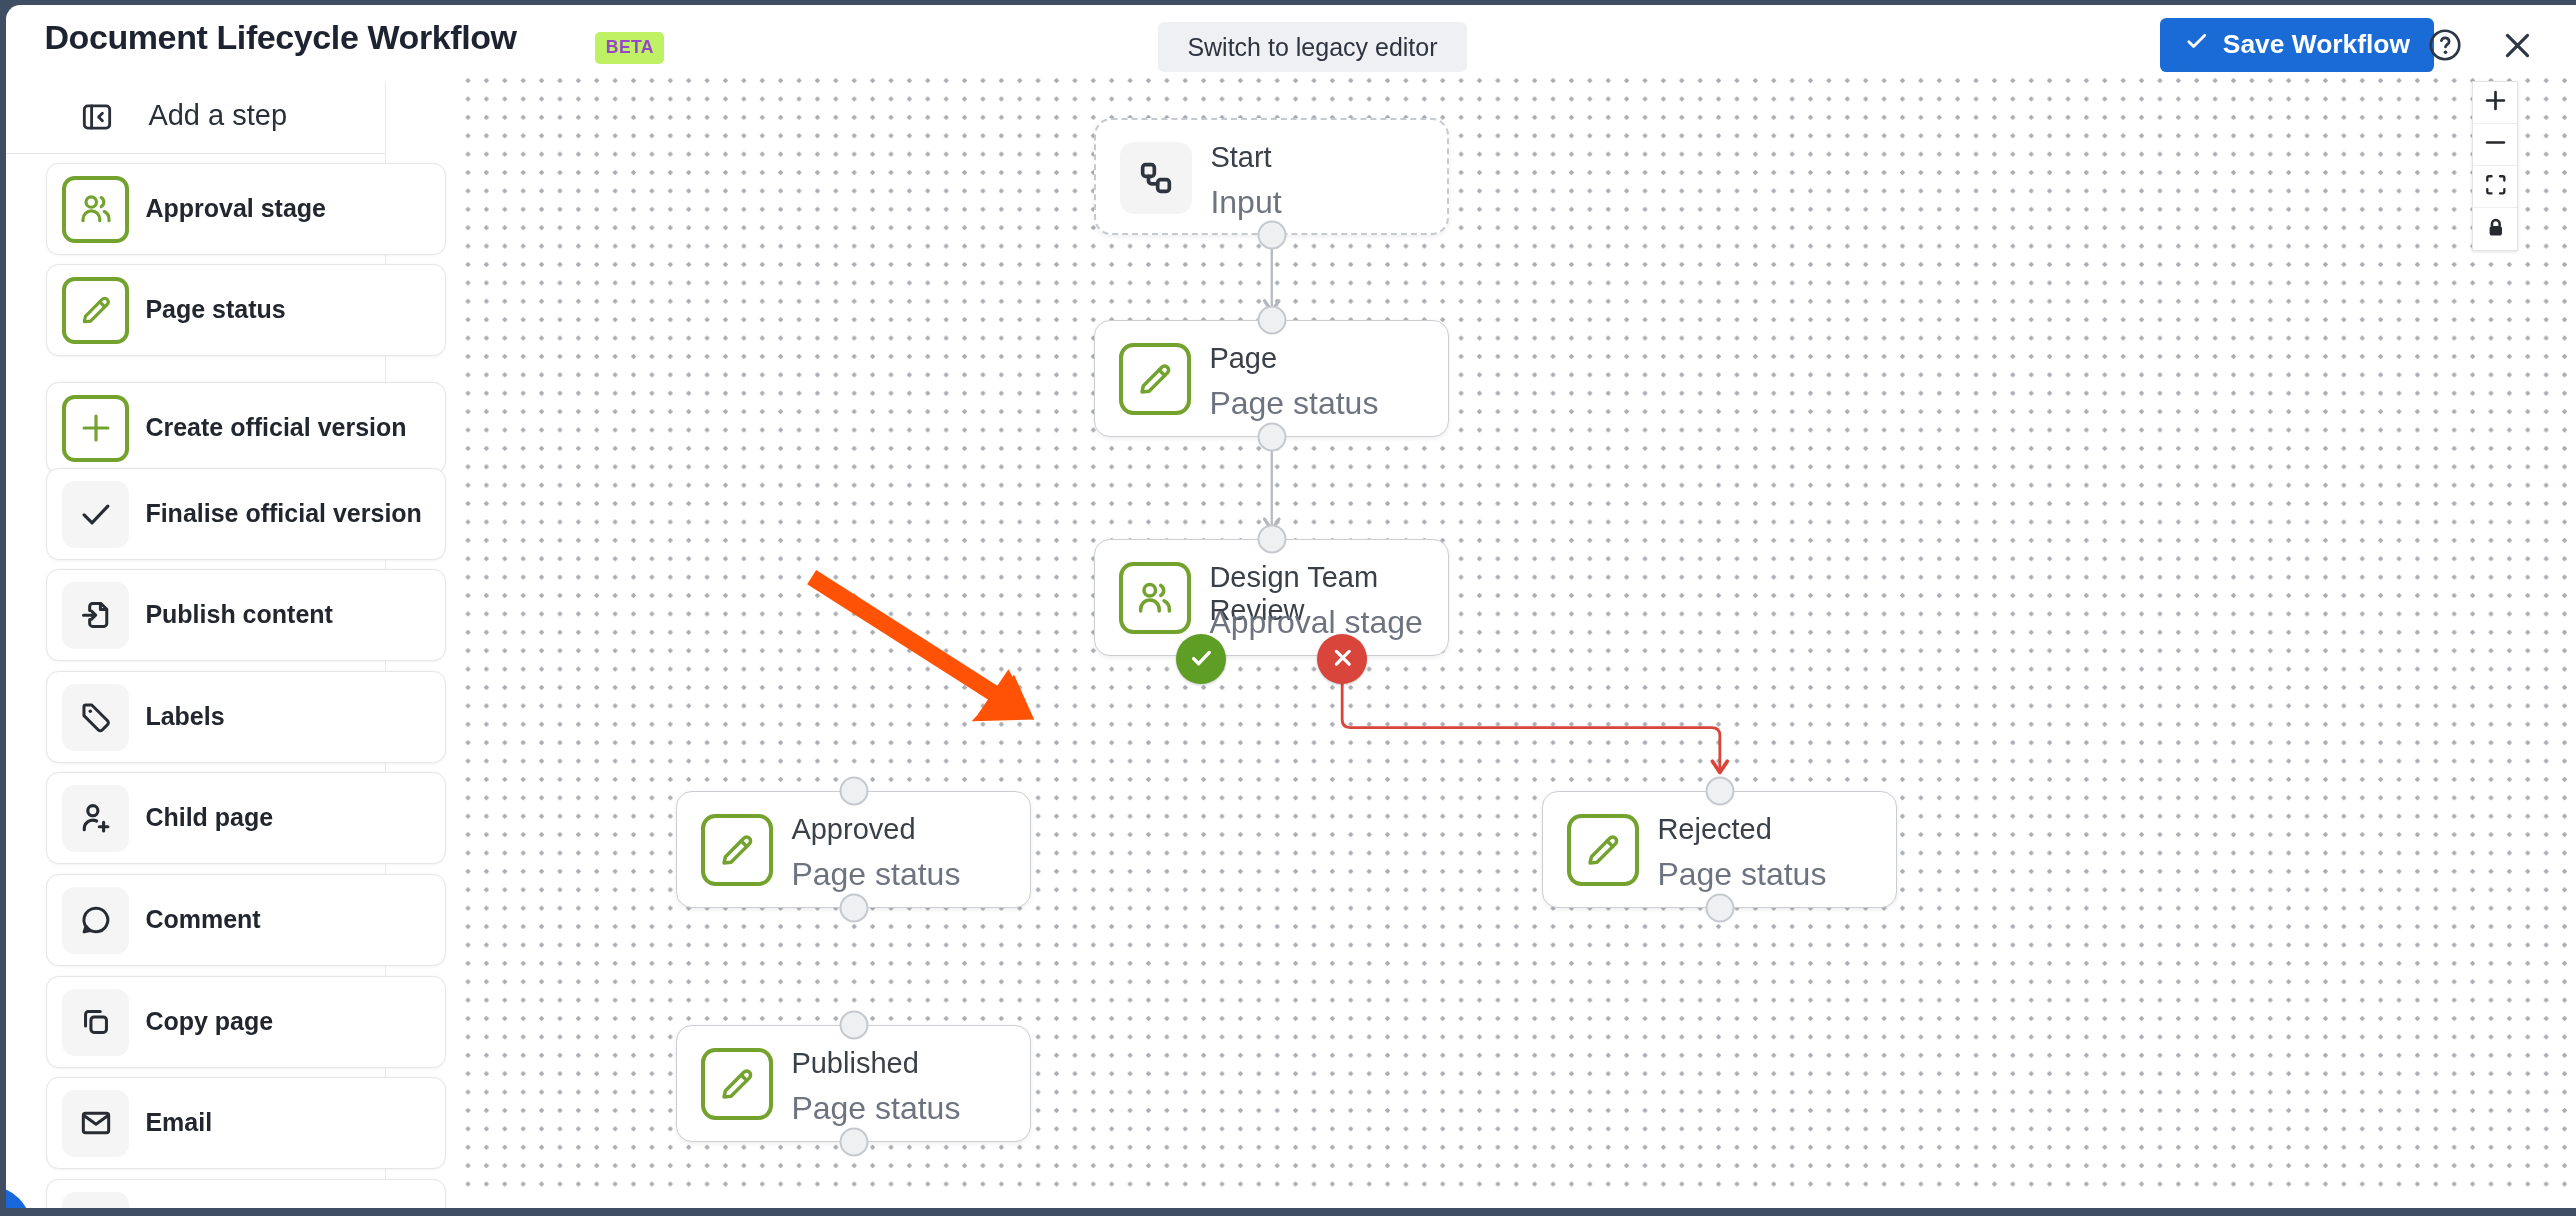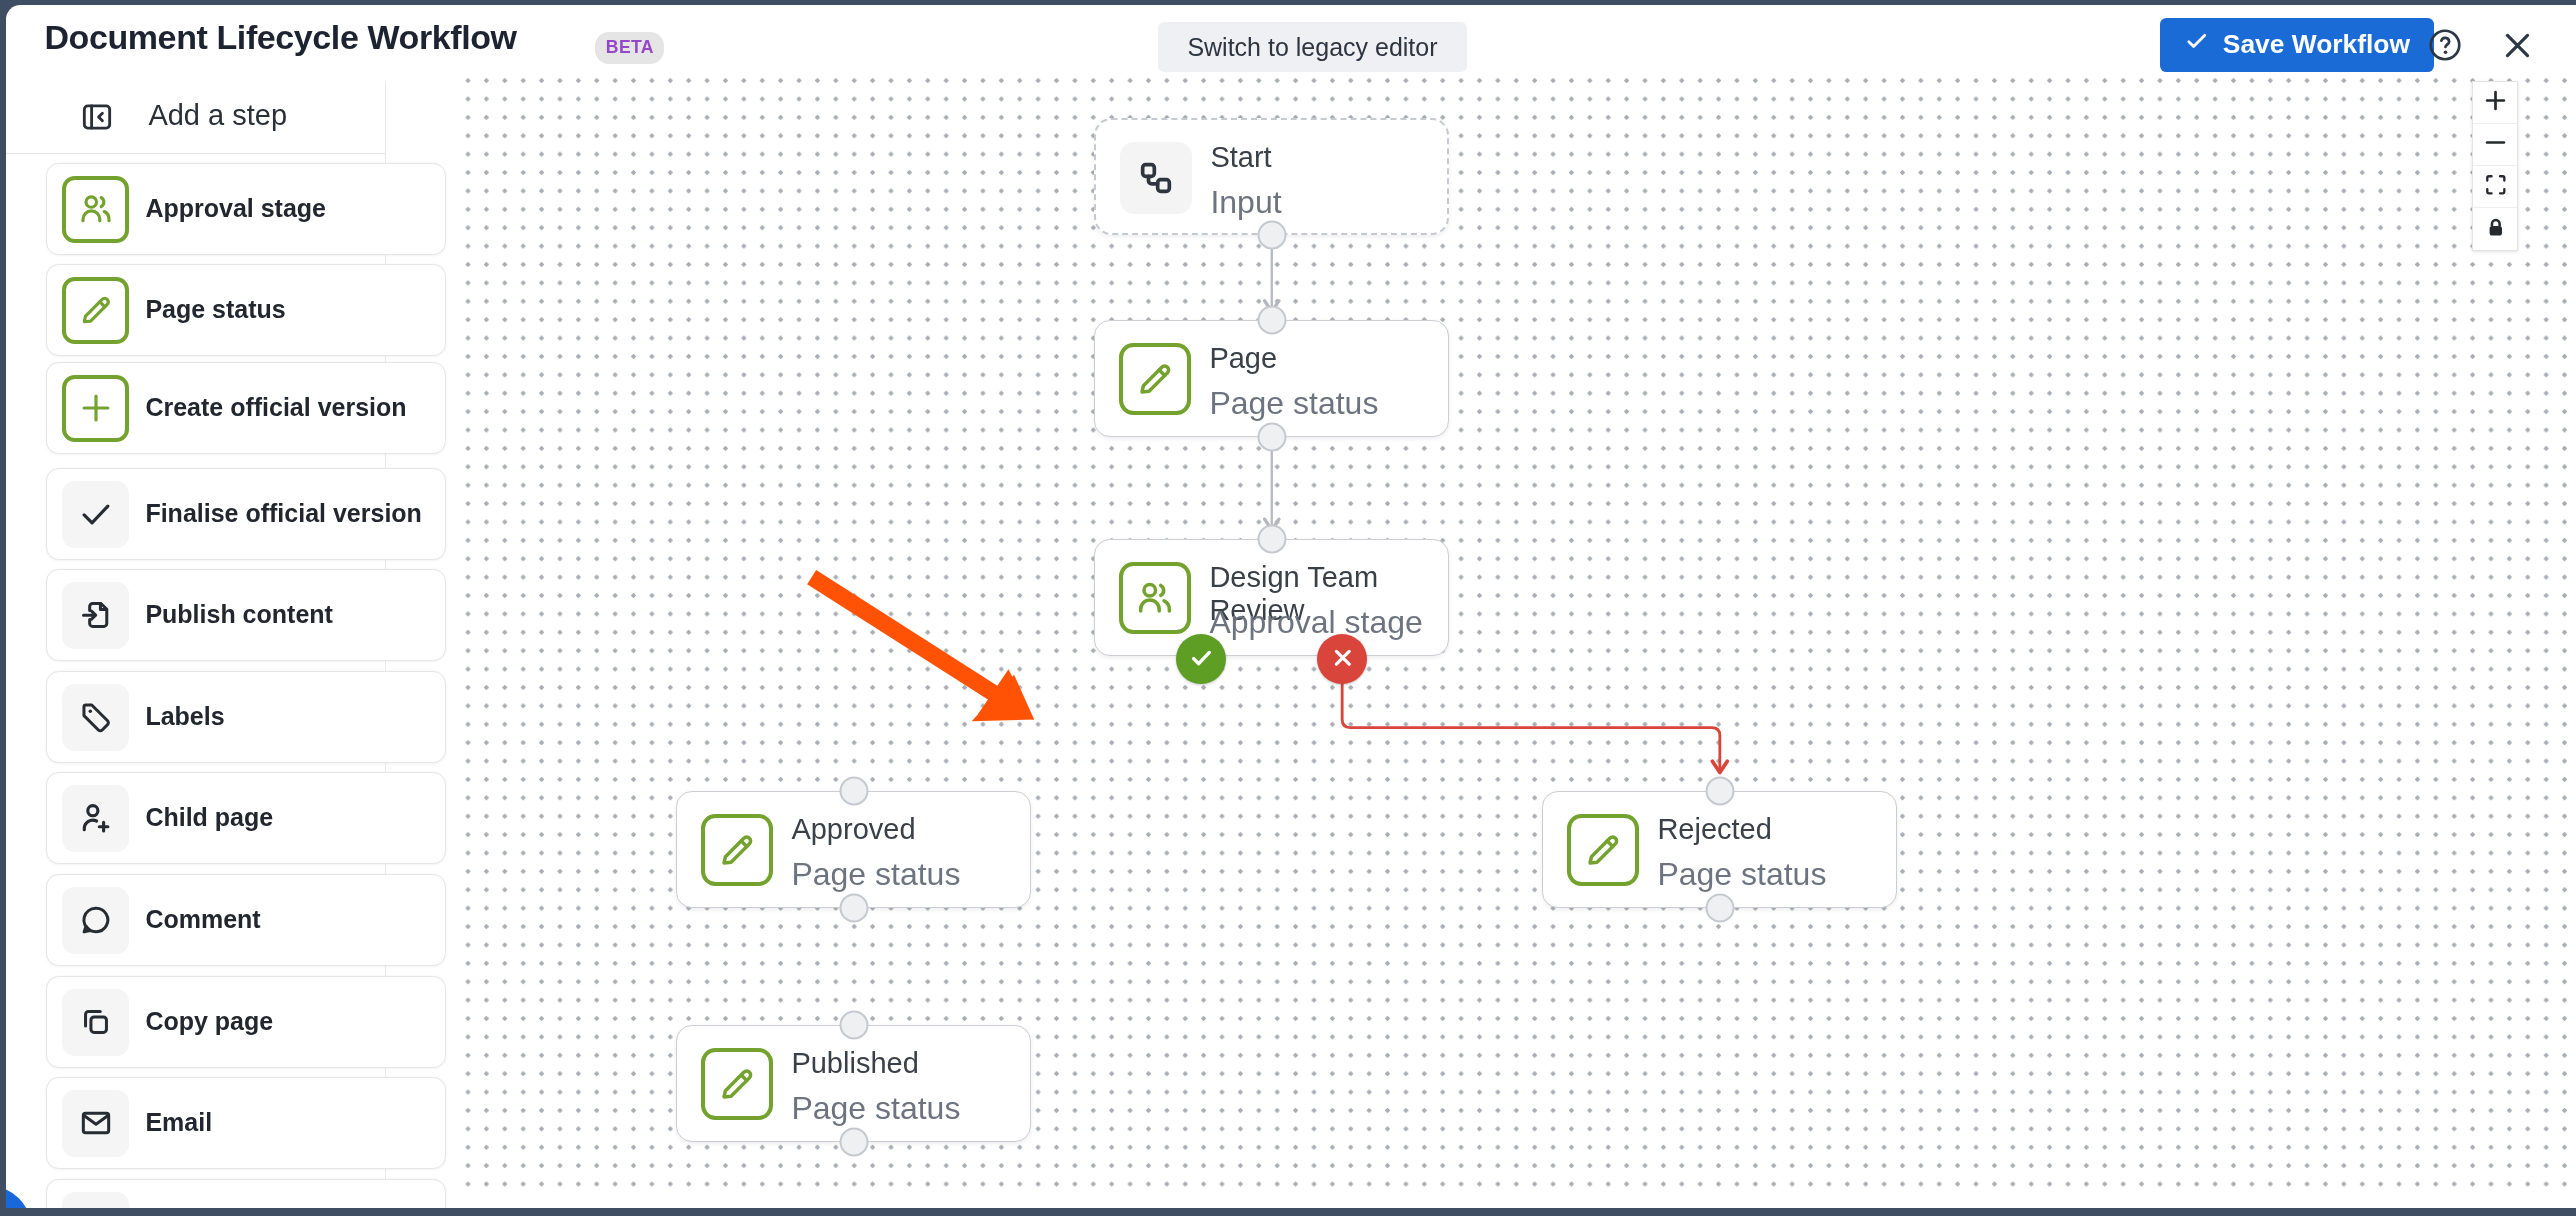--- a/index.html
+++ b/index.html
@@ -5,22 +5,22 @@
   * { box-sizing: border-box; margin: 0; padding: 0; }
   html,body { width: 2576px; height: 1216px; overflow: hidden; }
   body { background: #3f4e63; font-family: "Liberation Sans", sans-serif; }
 
   #panel { position: absolute; left: 6.4px; top: 4.8px; width: 2570px; height: 1203px;
            background: #ffffff; border-top-left-radius: 14.4px; overflow: hidden; }
 
   
   .hdr-title { position: absolute; left: 38px; top: 12.8px; font-size: 34px; font-weight: bold;
                color: #1d2330; letter-spacing: -0.4px; }
-  .beta { position: absolute; left: 589px; top: 27px; background: #e5e5e5; color: #9646c8;
-          font-size: 17.6px; font-weight: bold; padding: 5.6px 10.4px; border-radius: 14px; letter-spacing: 0.4px; }
+  .beta { position: absolute; left: 589px; top: 27px; background: #bef264; color: #9646c8;
+          font-size: 17.6px; font-weight: bold; padding: 5.6px 10.4px; border-radius: 5px; letter-spacing: 0.4px; }
   .switch-btn { position: absolute; left: 1152px; top: 17.6px; height: 50px; padding: 0 29px;
                 background: #eef0f3; border: none; border-radius: 6px; font-size: 25px;
                 color: #2f3540; font-family: inherit; display: flex; align-items: center; cursor: pointer; }
   .save-btn { position: absolute; left: 2154px; top: 12.8px; height: 54px; padding: 16px 24px;
               background: #1a6bd6; border: none; border-radius: 6.4px; color: #fff; font-size: 26.4px;
               font-weight: 600; font-family: inherit; display: flex; align-items: center; gap: 12.8px; cursor: pointer; }
   .icon-btn { position: absolute; top: 21px; width: 42px; height: 42px; background: transparent;
               border: none; cursor: pointer; color: #2e3745; display: flex; align-items: center; justify-content: center; }
   #help-btn { left: 2418px; }
   #close-btn { left: 2490px; }
@@ -143,21 +143,21 @@
     <div class="card" style="top:182px">
       <div class="ibox green">
         <svg width="38" height="38" viewBox="0 0 24 24" fill="none" stroke="currentColor" stroke-width="2" stroke-linecap="round" stroke-linejoin="round">
             <path d="M4.6 19.4l.8-3.6L15.9 5.3a2.25 2.25 0 0 1 3.2 3.2L8.6 19l-4 .4z"></path>
             <path d="M14.4 6.8l3.2 3.2"></path>
           </svg>
       </div>
       <div class="clabel">Page status</div>
     </div>
 
-    <div class="card" style="top:280px">
+    <div class="card" style="top:300px">
       <div class="ibox green">
         <svg width="38" height="38" viewBox="0 0 24 24" fill="none" stroke="currentColor" stroke-width="2" stroke-linecap="round">
             <path d="M12 4.5v15M4.5 12h15"></path>
           </svg>
       </div>
       <div class="clabel">Create official version</div>
     </div>
 
     <div class="card" style="top:386px">
       <div class="ibox gray">

